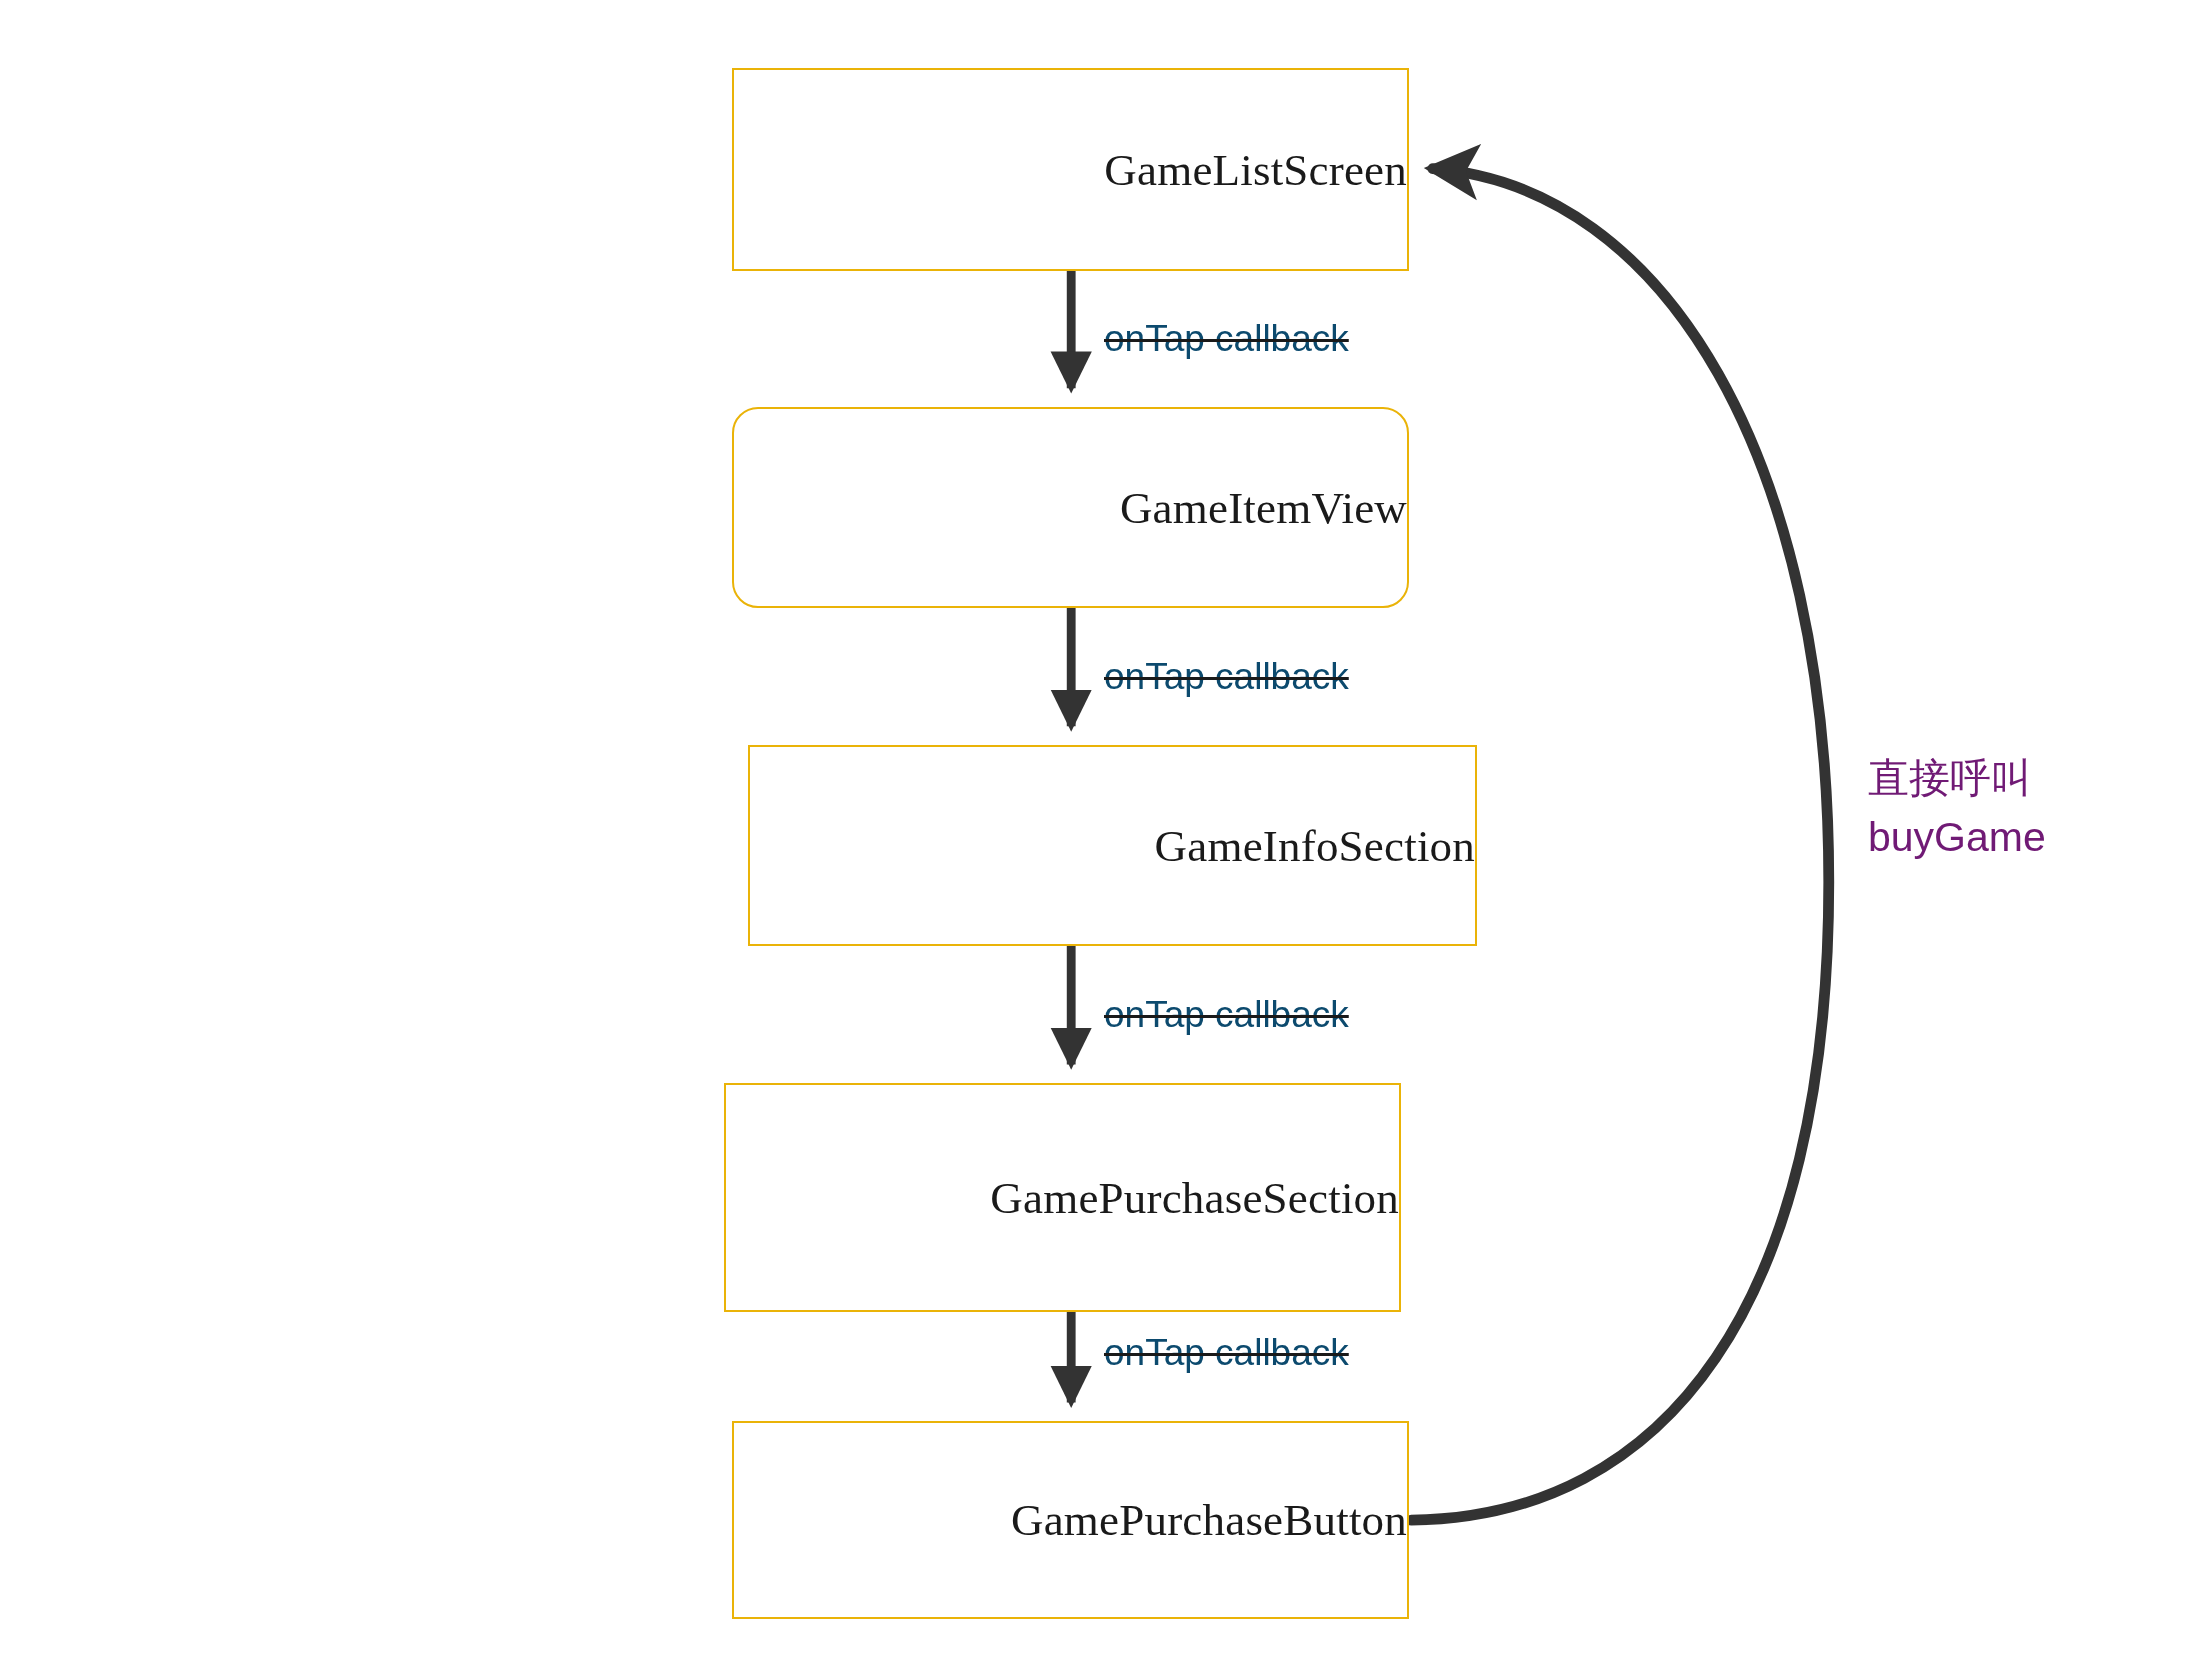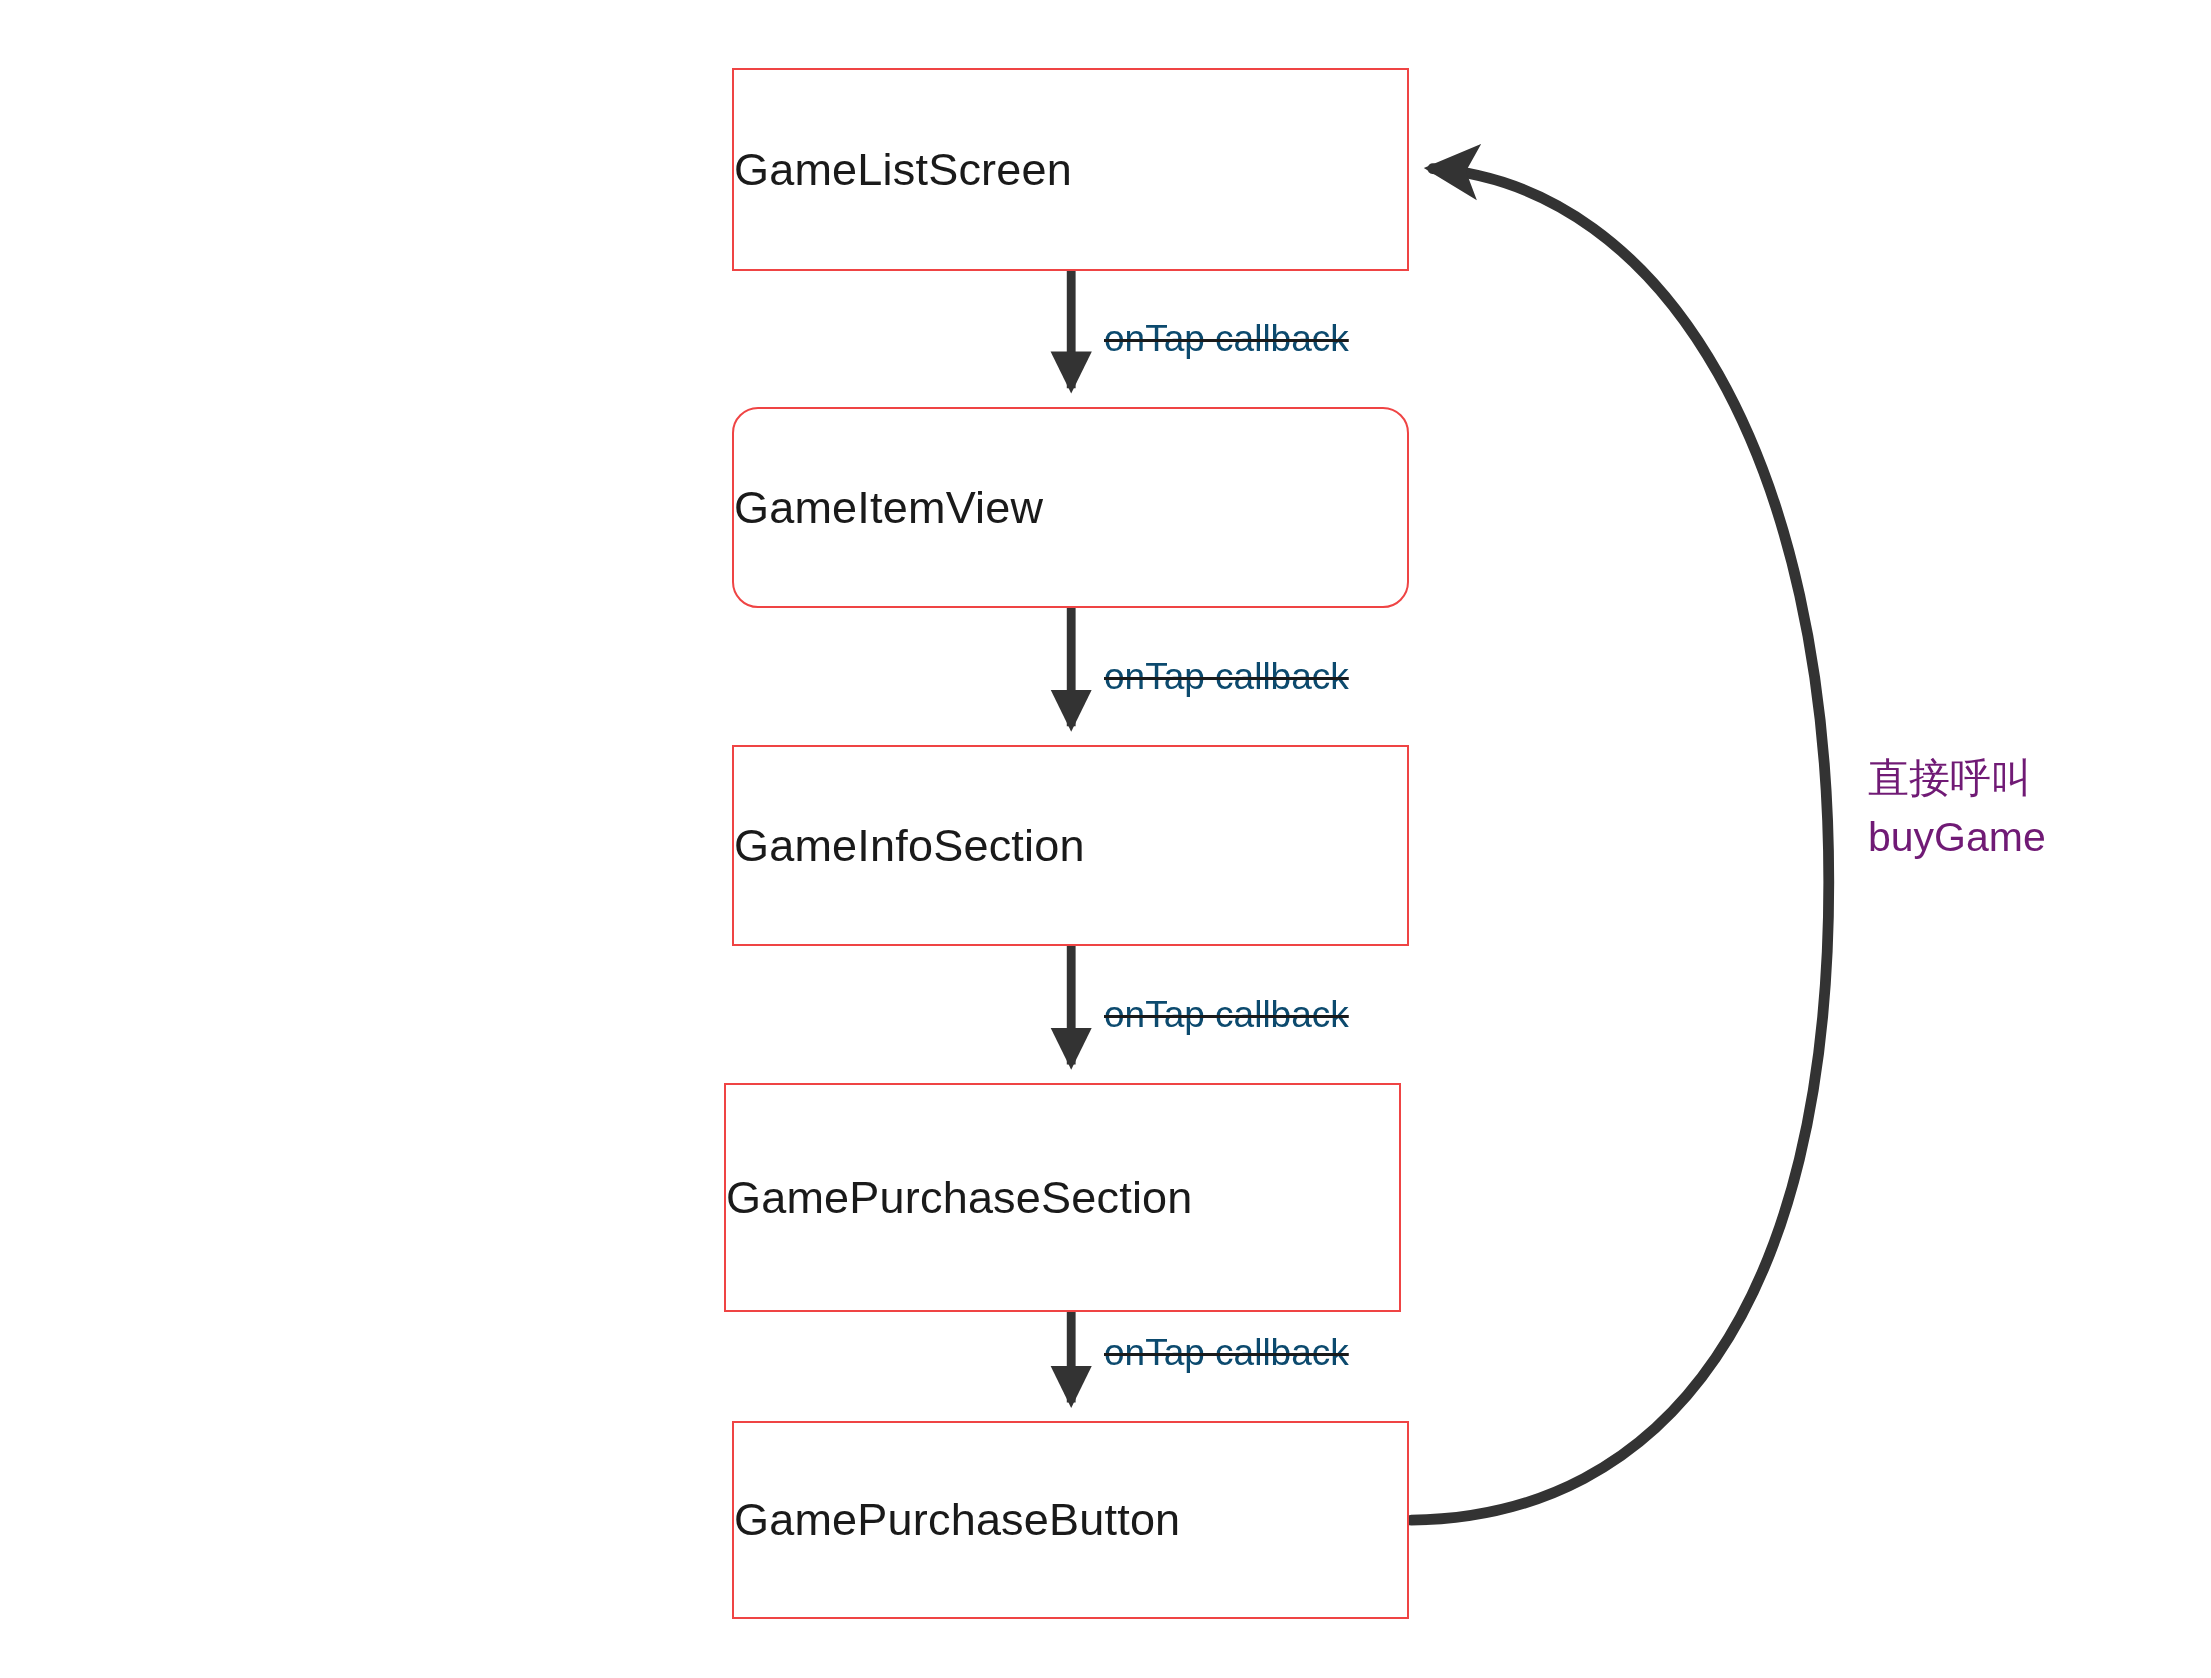--- a/index.html
+++ b/index.html
@@ -11,25 +11,26 @@
     position: relative;
     width: 2211px;
     height: 1678px;
     background: #ffffff;
     font-family: "Liberation Sans", "DejaVu Sans", sans-serif;
     overflow: hidden;
   }
   .node-box {
     position: absolute;
     box-sizing: border-box;
-    border: 2px solid #ef4444;
+    border: 2px solid #eab308;
     background: #ffffff;
     display: flex;
     align-items: center;
-    justify-content: flex-start;
+    justify-content: flex-end;
+    font-family: Liberation Serif, serif;
   }
   .node-label {
     font-size: 45px;
     color: #1a1a1a;
     line-height: 1.2;
     letter-spacing: 0.2px;
     white-space: nowrap;
   }
   .edge-label {
     position: absolute;
@@ -96,21 +97,21 @@
   </svg>
 
   <div class="node-box" style="left:732px; top:68px; width:677px; height:203px;">
     <span class="node-label">GameListScreen</span>
   </div>
 
   <div class="node-box" style="left:732px; top:407px; width:677px; height:201px;border-radius:26px;">
     <span class="node-label">GameItemView</span>
   </div>
 
-  <div class="node-box" style="left:732px; top:745px; width:677px; height:201px;">
+  <div class="node-box" style="left:748px; top:745px; width:729px; height:201px;">
     <span class="node-label">GameInfoSection</span>
   </div>
 
   <div class="node-box" style="left:724px; top:1083px; width:677px; height:229px;">
     <span class="node-label">GamePurchaseSection</span>
   </div>
 
   <div class="node-box" style="left:732px; top:1421px; width:677px; height:198px;">
     <span class="node-label">GamePurchaseButton</span>
   </div>

